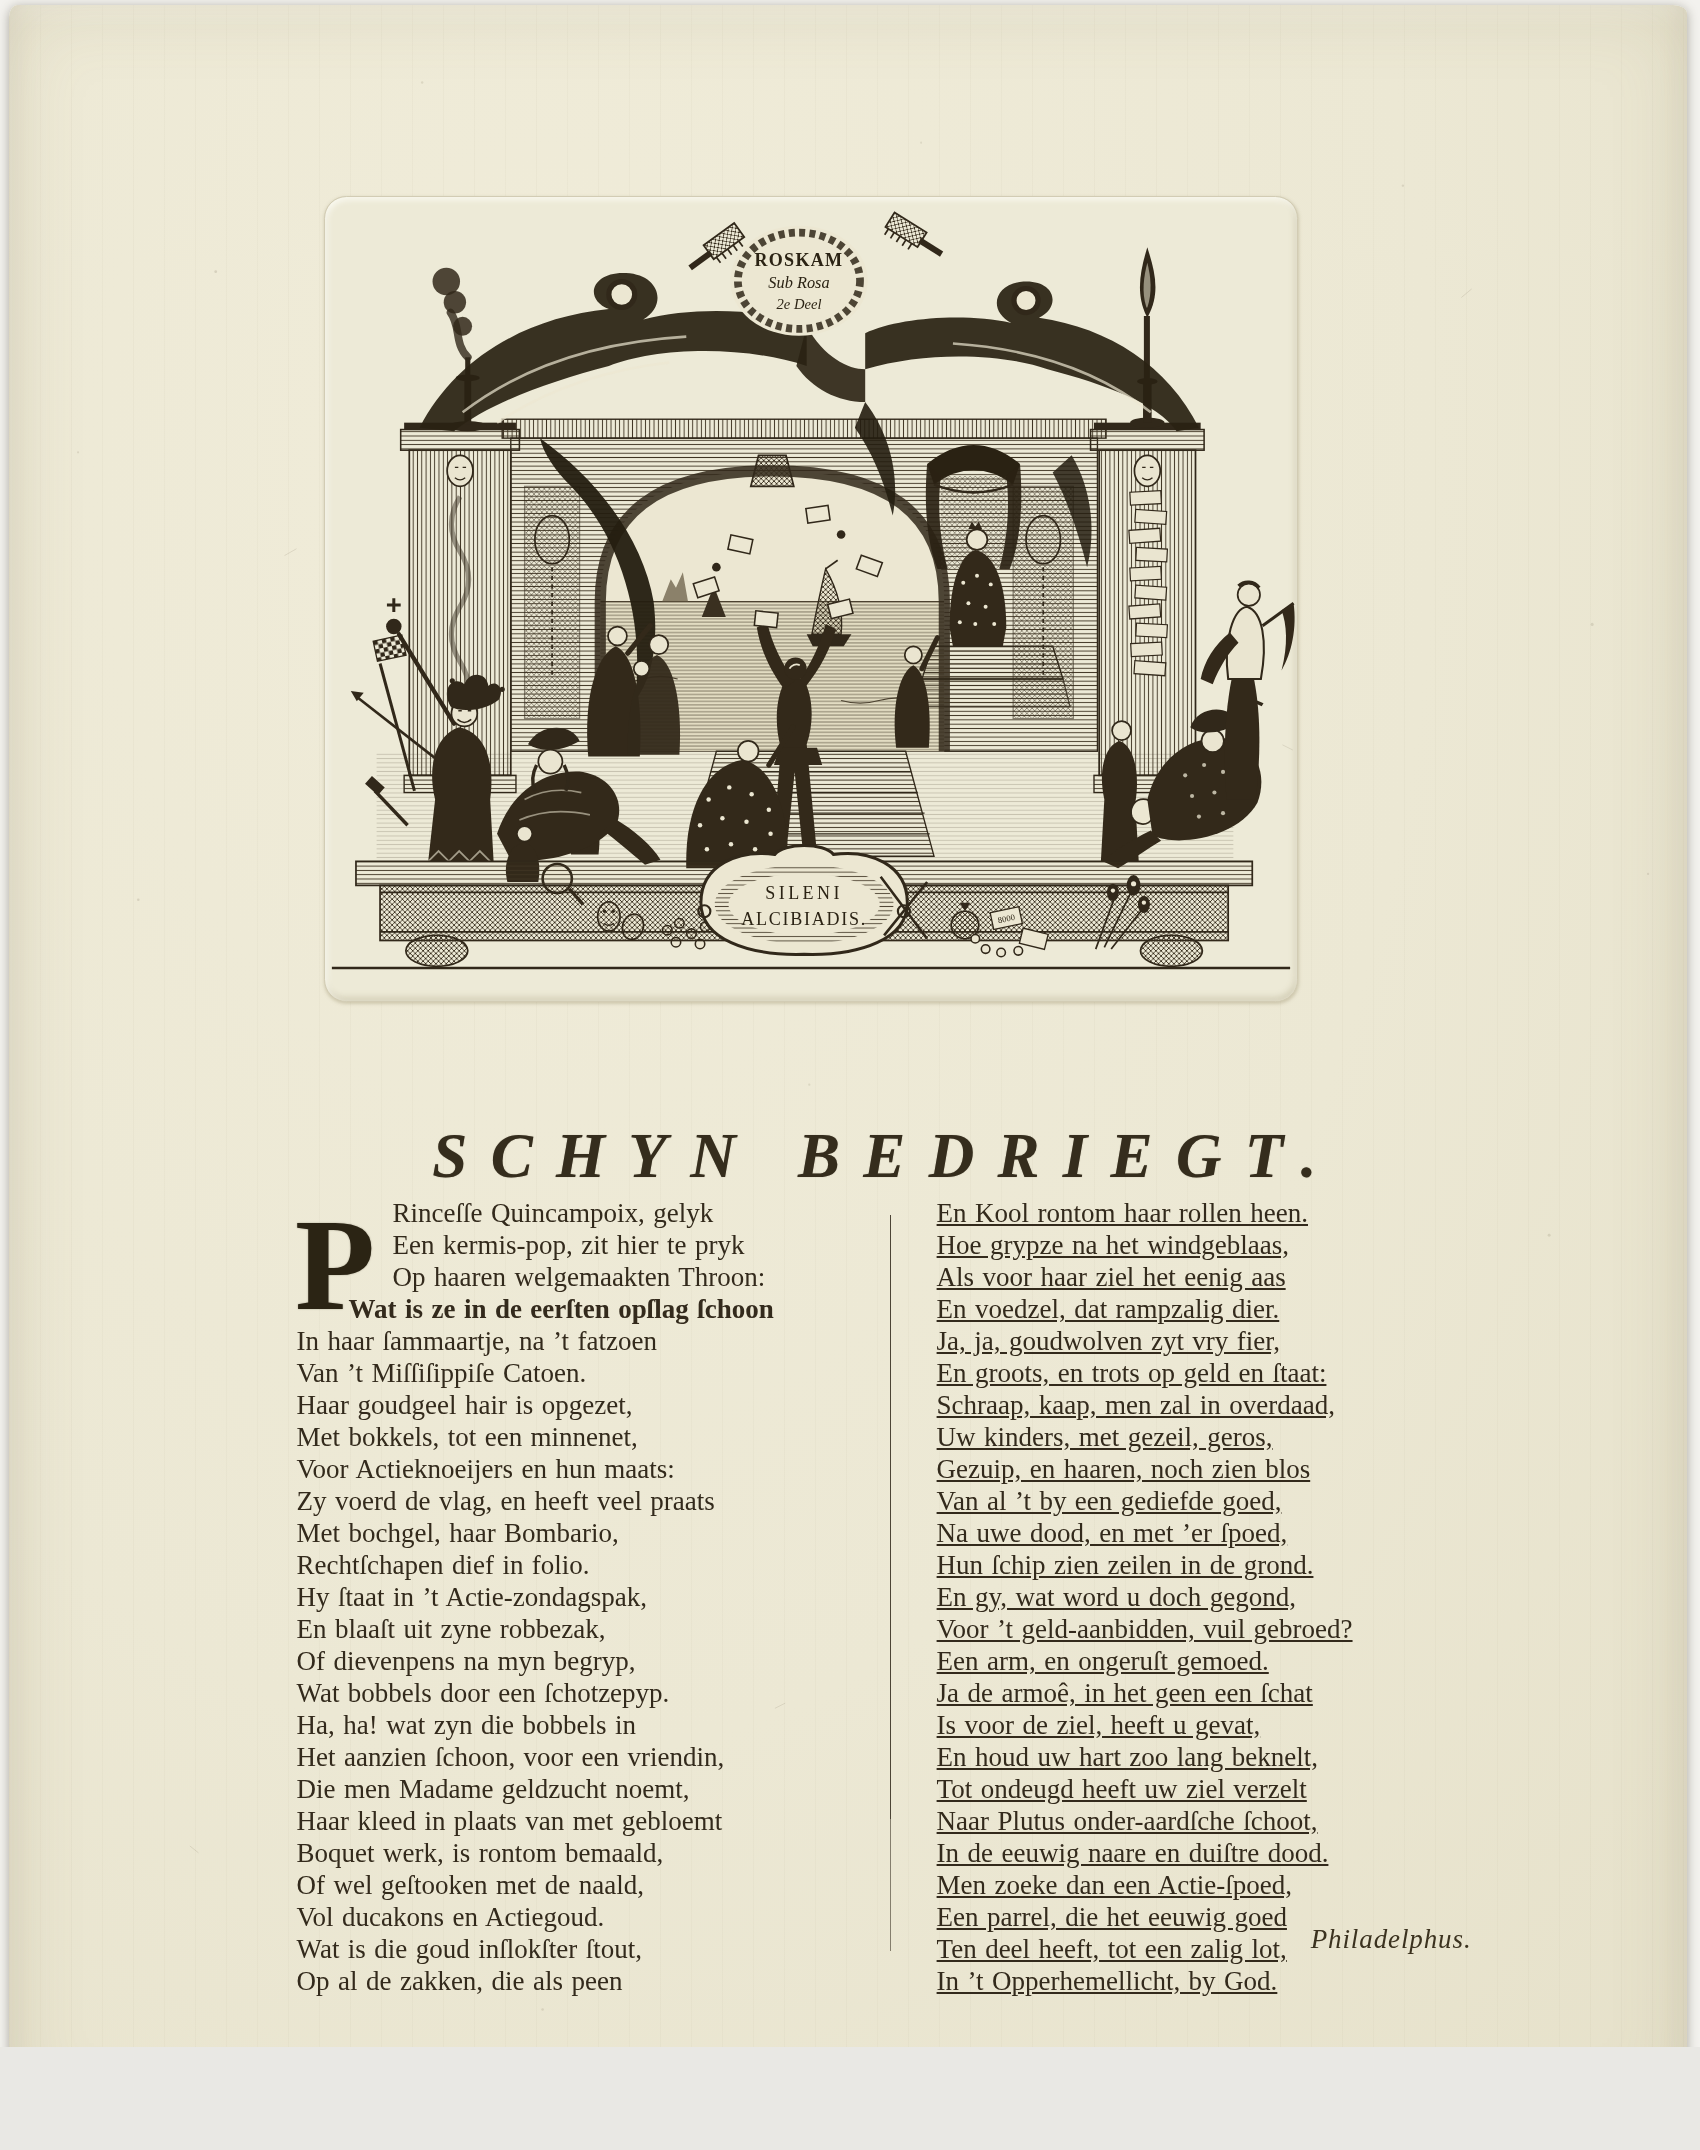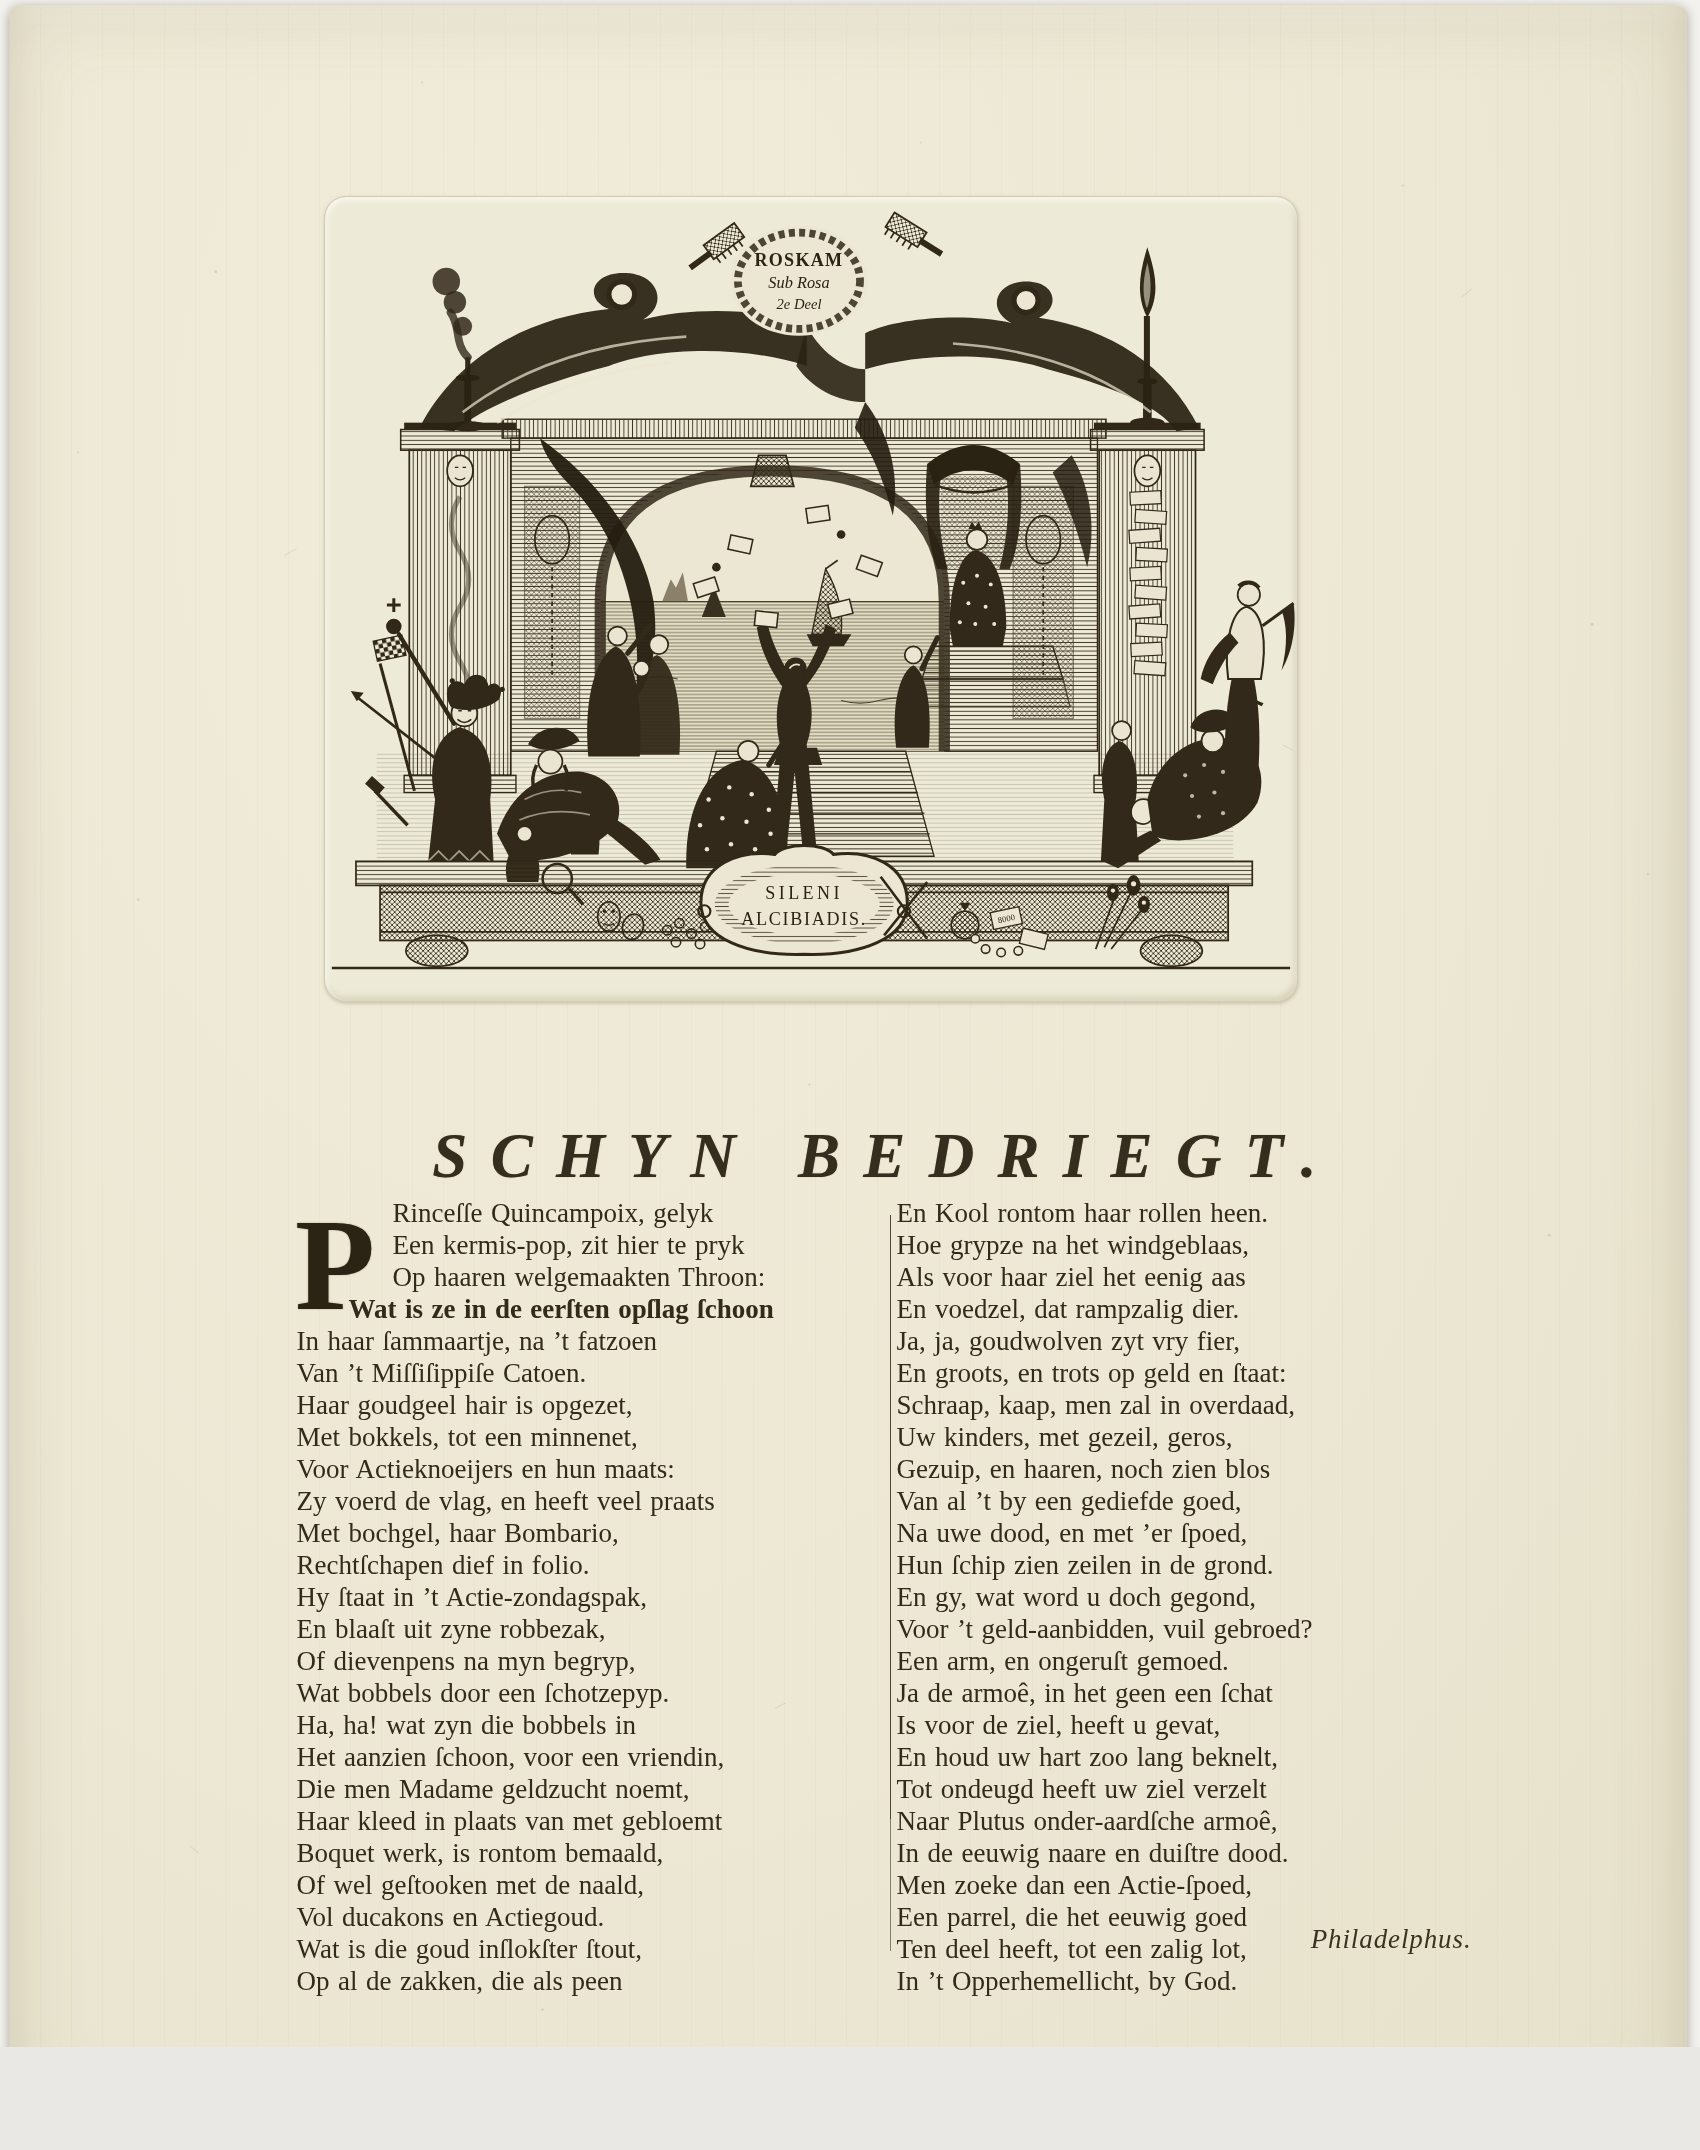--- a/index.html
+++ b/index.html
@@ -17,21 +17,21 @@
          box-shadow:inset 1.7px 2.6px 6px rgba(255,255,250,.8), inset -1.7px -3.4px 6.9px rgba(140,128,90,.28),
                     0.9px 1.7px 3.4px rgba(150,138,100,.35);}
   .engraving{position:absolute;left:0;top:0;width:972px;height:804px;}
   .title{position:absolute;left:327px;top:1115px;width:1101px;margin:0;text-align:center;
          font-size:63px;font-weight:bold;letter-spacing:.37em;color:#352d1d;
          text-shadow:0 0 0.9px rgba(53,45,29,.45);font-style:italic;}
   .poem{position:absolute;left:0;top:0;width:100%;}
   .col{position:absolute;top:1192px;font-size:27px;line-height:32px;color:#332a1c;
        word-spacing:1.7px;white-space:nowrap;}
   .col.left{left:288px;width:594px;}
-  .col.right{left:888px;width:551px;}
+  .col.right{left:928px;width:551px;text-decoration:underline;}
   .dropcap{position:absolute;left:-1.7px;top:1.7px;font-size:131px;line-height:1;font-weight:bold;
            color:#2b2414;text-shadow:0 0 1.7px rgba(43,36,20,.4);}
   .col.left .lines .line:nth-child(-n+3){padding-left:96px;}
   .col.left .lines .line:nth-child(4){padding-left:52px;font-weight:bold;}
   .divider{position:absolute;left:881px;top:1210px;width:1.7px;height:736px;
            background:linear-gradient(to bottom, rgba(48,40,26,.85) 0 82%, rgba(48,40,26,.55) 82% 100%);}
   .signature{position:absolute;left:1222px;top:1919px;width:241px;text-align:right;
              font-style:italic;font-size:27px;color:#3b321f;letter-spacing:0.9px;}
   .overlay{position:absolute;left:0;top:0;width:1678px;height:2118px;pointer-events:none;}
 </style>
@@ -438,21 +438,21 @@
             <div class="line">Van al ’t by een gediefde goed,</div>
             <div class="line">Na uwe dood, en met ’er ſpoed,</div>
             <div class="line">Hun ſchip zien zeilen in de grond.</div>
             <div class="line">En gy, wat word u doch gegond,</div>
             <div class="line">Voor ’t geld-aanbidden, vuil gebroed?</div>
             <div class="line">Een arm, en ongeruſt gemoed.</div>
             <div class="line">Ja de armoê, in het geen een ſchat</div>
             <div class="line">Is voor de ziel, heeft u gevat,</div>
             <div class="line">En houd uw hart zoo lang beknelt,</div>
             <div class="line">Tot ondeugd heeft uw ziel verzelt</div>
-            <div class="line">Naar Plutus onder-aardſche armoê,</div>
+            <div class="line">Naar Plutus onder-aardſche ſchoot,</div>
             <div class="line">In de eeuwig naare en duiſtre dood.</div>
             <div class="line">Men zoeke dan een Actie-ſpoed,</div>
             <div class="line">Een parrel, die het eeuwig goed</div>
             <div class="line">Ten deel heeft, tot een zalig lot,</div>
             <div class="line">In ’t Opperhemellicht, by God.</div>
           </div>
     </div>
   </div>
 
   <div class="signature">Philadelphus.</div>

